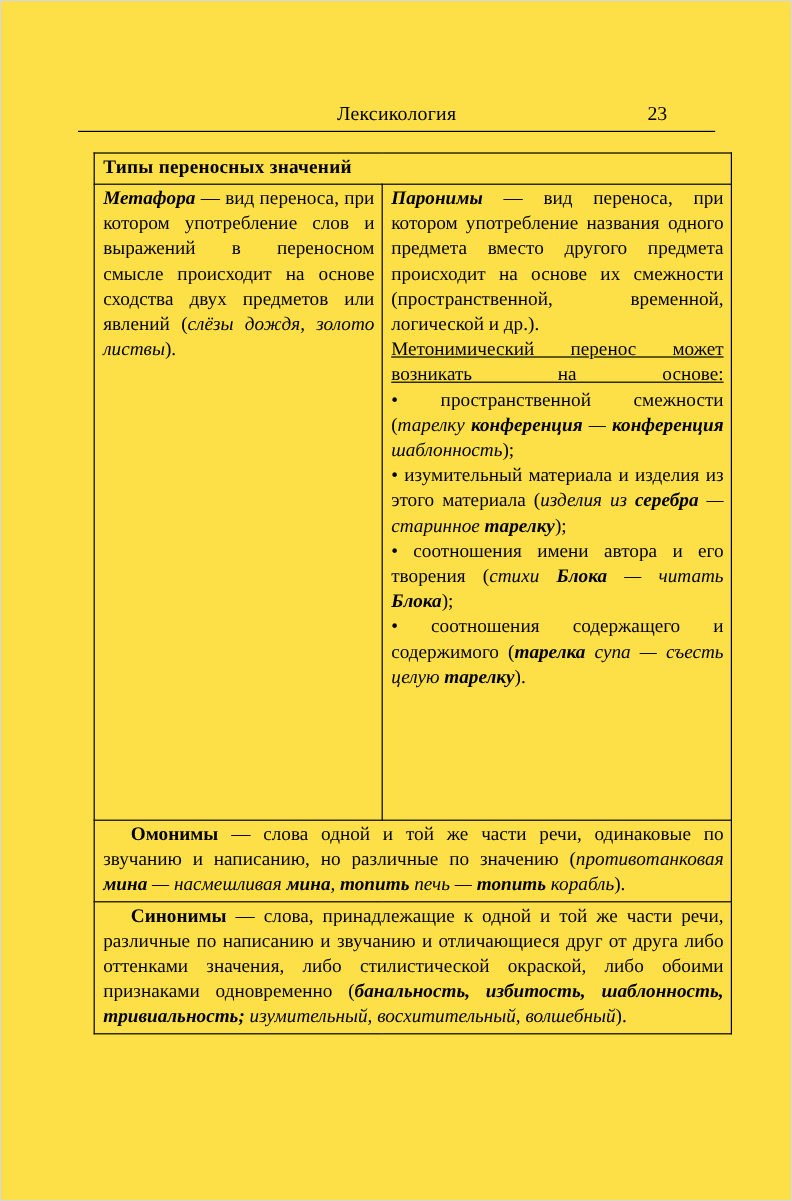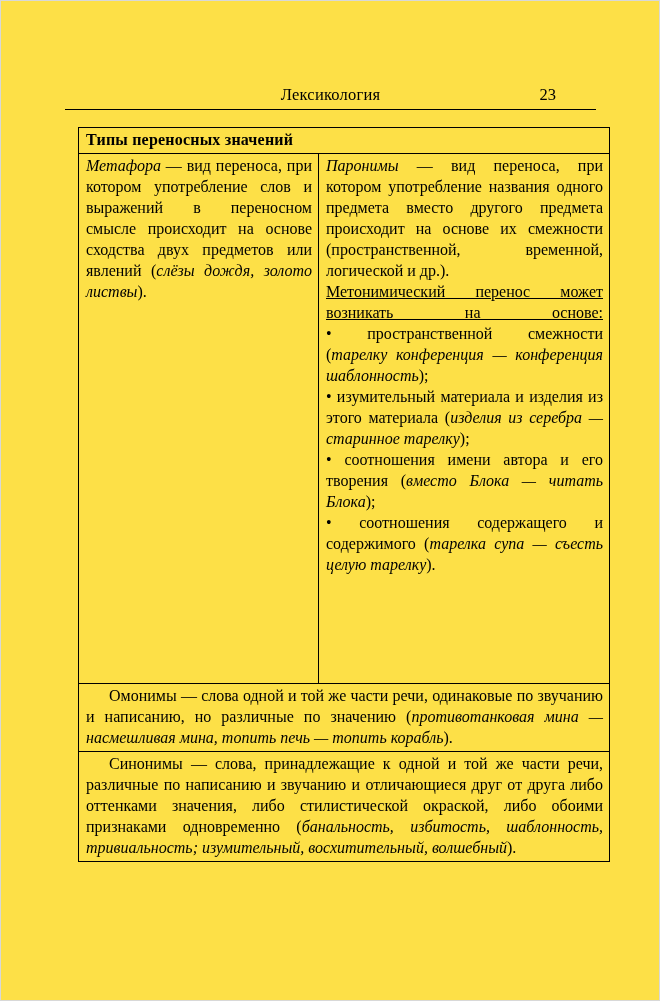--- a/index.html
+++ b/index.html
@@ -48,21 +48,21 @@
   td.section-title {
     text-align: center;
     font-weight: bold;
     padding: 2px 6px 3px;
     letter-spacing: 0.2px;
   }
   td.tall { height: 530px; }
   p { margin: 0; }
   p.first-indent { text-indent: 23px; }
   p.justify-all { text-align-last: justify; }
-  .b { font-weight: normal; }
+  .b { font-weight: bold; }
   .i { font-style: italic; }
   .u { text-decoration: underline; }
 </style>
 </head>
 <body>
 
 <div class="page">
 
   <div class="running-head">
     <span class="head-title">Лексикология</span>
@@ -81,21 +81,21 @@
     </tr>
     <tr>
       <td class="tall">
         <p><span class="b i">Метафора</span><span> — вид переноса, при котором употребление слов и выражений в переносном смысле происходит на основе сходства двух предметов или явлений (</span><span class="i">слёзы дождя, золото листвы</span><span>).</span></p>
       </td>
       <td class="tall">
         <p><span class="b i">Паронимы</span><span> — вид переноса, при котором употребление названия одного предмета вместо другого предмета происходит на основе их смежности (пространственной, временной, логической и др.).</span></p>
         <p class="justify-all"><span class="u">Метонимический перенос может возникать на основе:</span></p>
         <p><span>• пространственной смежности (</span><span class="i">тарелку </span><span class="b i">конференция</span><span class="i"> — </span><span class="b i">конференция</span><span class="i"> шаблонность</span><span>);</span></p>
         <p><span>• изумительный материала и изделия из этого материала (</span><span class="i">изделия из </span><span class="b i">серебра</span><span class="i"> — старинное </span><span class="b i">тарелку</span><span>);</span></p>
-        <p><span>• соотношения имени автора и его творения (</span><span class="i">вместо </span><span class="b i">Блока</span><span class="i"> — читать </span><span class="b i">Блока</span><span>);</span></p>
+        <p><span>• соотношения имени автора и его творения (</span><span class="i">стихи </span><span class="b i">Блока</span><span class="i"> — читать </span><span class="b i">Блока</span><span>);</span></p>
         <p><span>• соотношения содержащего и содержимого (</span><span class="b i">тарелка</span><span class="i"> супа — съесть целую </span><span class="b i">тарелку</span><span>).</span></p>
       </td>
     </tr>
     <tr>
       <td colspan="2">
         <p class="first-indent"><span class="b">Омонимы</span><span> — слова одной и той же части речи, одинаковые по звучанию и написанию, но различные по значению (</span><span class="i">противотанковая </span><span class="b i">мина</span><span class="i"> — насмешливая </span><span class="b i">мина</span><span class="i">, </span><span class="b i">топить</span><span class="i"> печь</span><span class="i"> — </span><span class="b i">топить</span><span class="i"> корабль</span><span>).</span></p>
       </td>
     </tr>
     <tr>
       <td colspan="2">

